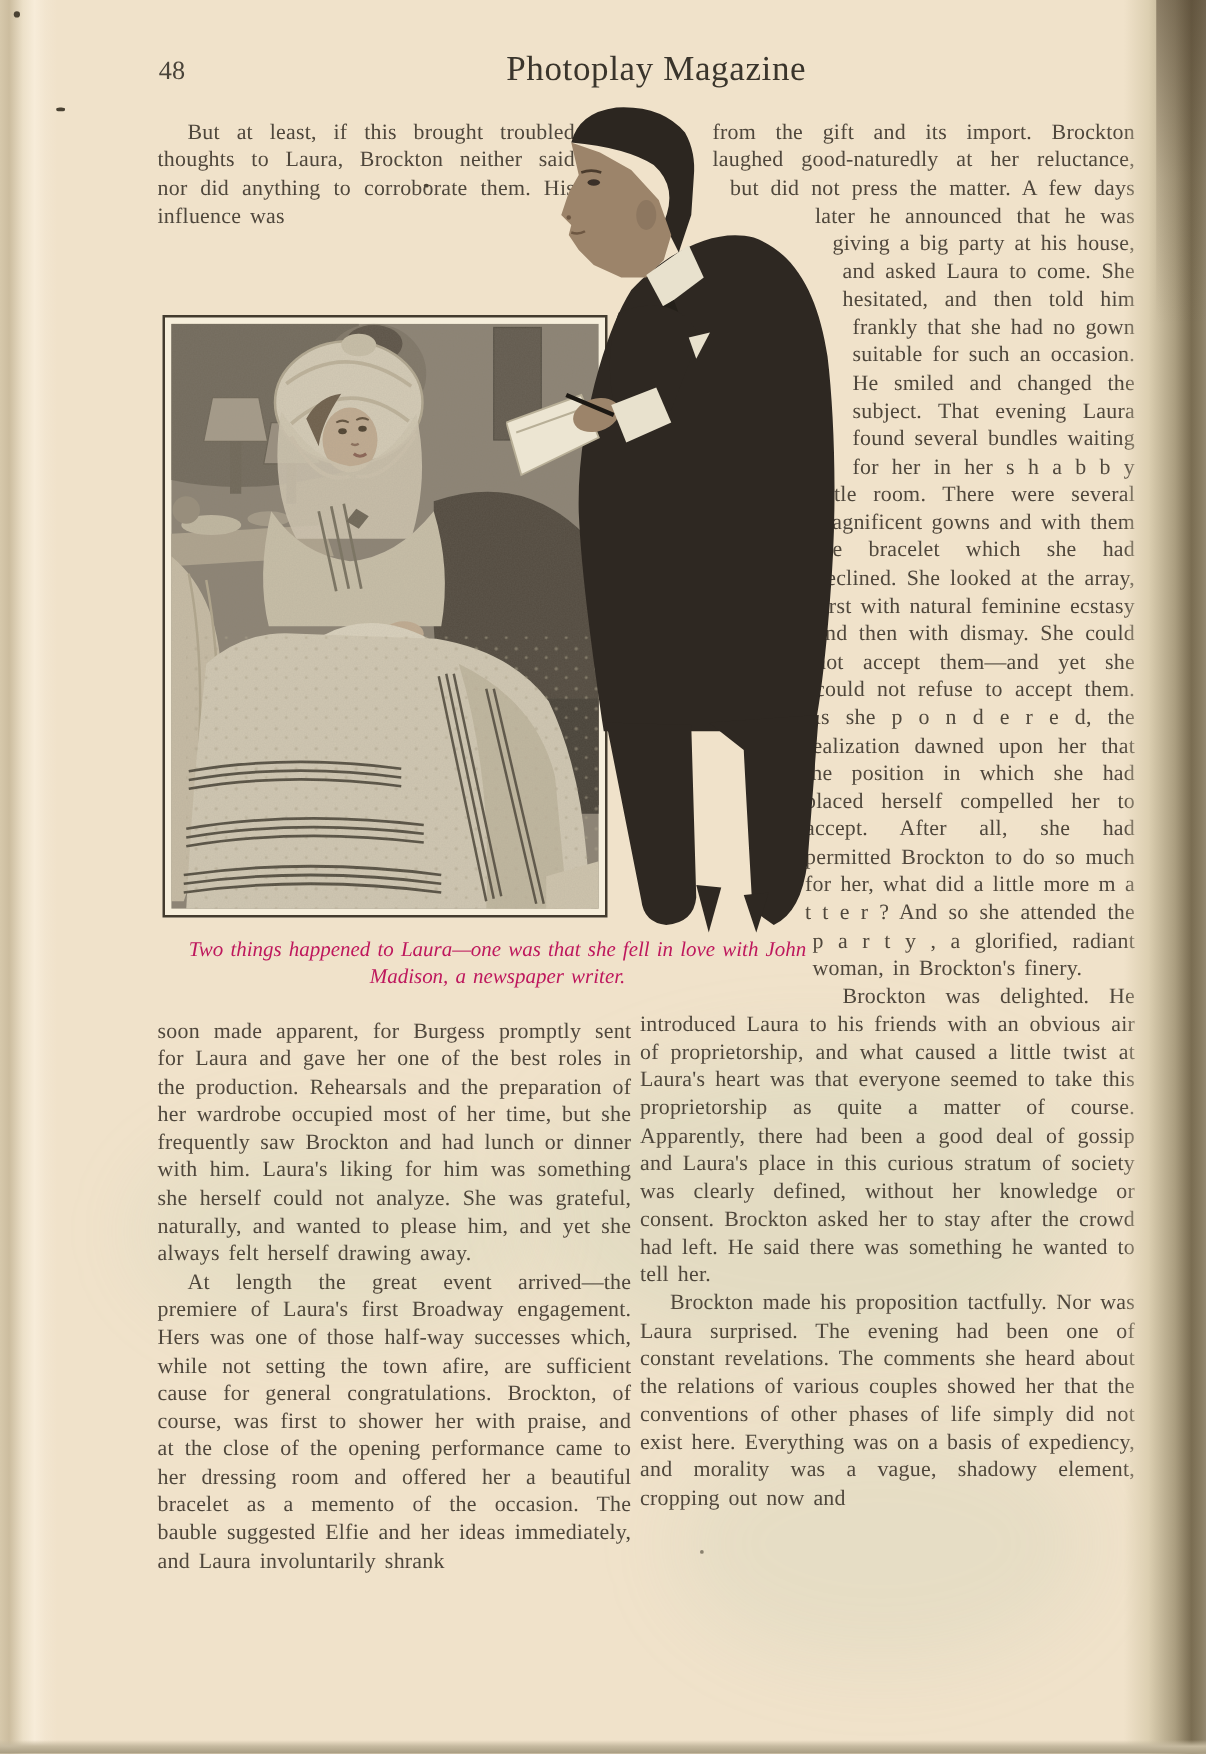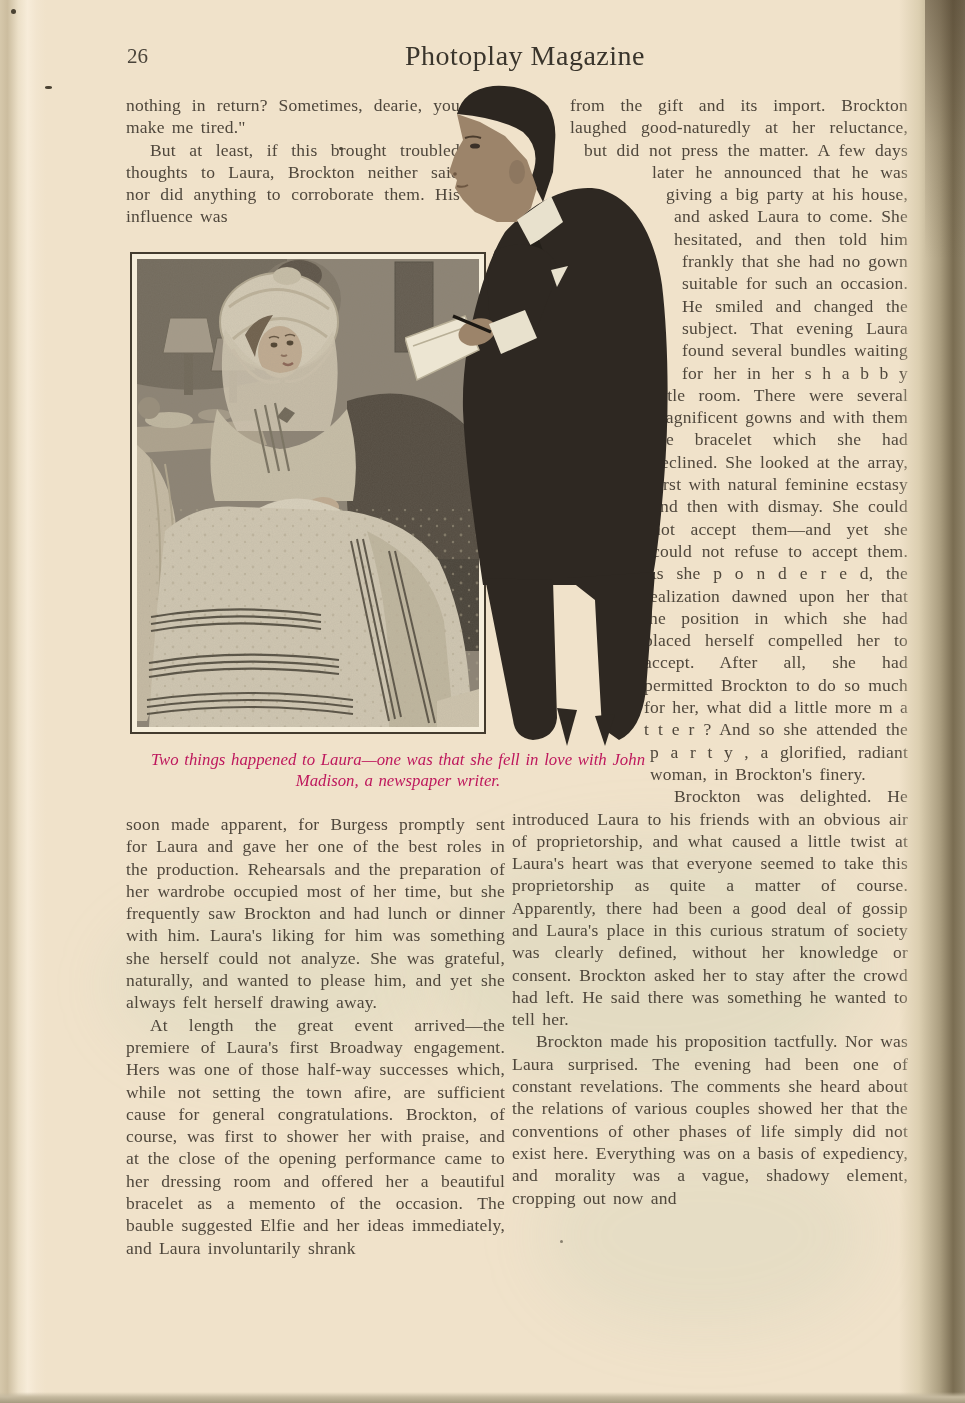--- a/index.html
+++ b/index.html
@@ -52,25 +52,24 @@
 <div class="edge-bottom"></div>
 
 <div class="tint" style="left:430px;top:840px;width:440px;height:250px;background:rgba(176,196,166,.20);filter:blur(30px);"></div>
 <div class="tint" style="left:110px;top:900px;width:320px;height:170px;background:rgba(176,196,166,.16);filter:blur(28px);"></div>
 <div class="tint" style="left:540px;top:1140px;width:330px;height:190px;background:rgba(176,196,166,.15);filter:blur(30px);"></div>
 <div class="speck" style="left:339px;top:147px;width:4px;height:3px;"></div>
 <div class="speck" style="left:45px;top:86px;width:7px;height:3px;border-radius:40%;"></div>
 <div class="speck" style="left:11px;top:9px;width:5px;height:5px;"></div>
 <div class="speck" style="left:560px;top:1240px;width:3px;height:3px;opacity:.6;"></div>
 
-<div class="page-number">26</div>
+<div class="page-number">48</div>
 <div class="masthead">Photoplay Magazine</div>
 
 <div class="col left-top">
-  <p class="noindent">nothing in return?  Sometimes, dearie, you make me tired."</p>
   <p>But at least, if this brought troubled thoughts to Laura, Brockton neither said nor did anything to corroborate them.  His influence was</p>
 </div>
 
 <div class="photo-frame">
   <svg width="342" height="468" viewBox="0 0 342 468">
     <defs>
       <pattern id="floral" width="16" height="16" patternUnits="userSpaceOnUse">
         <circle cx="4" cy="4" r="1.4" fill="#b2a78d"></circle>
         <circle cx="12" cy="11" r="1.2" fill="#b2a78d"></circle>
       </pattern>

